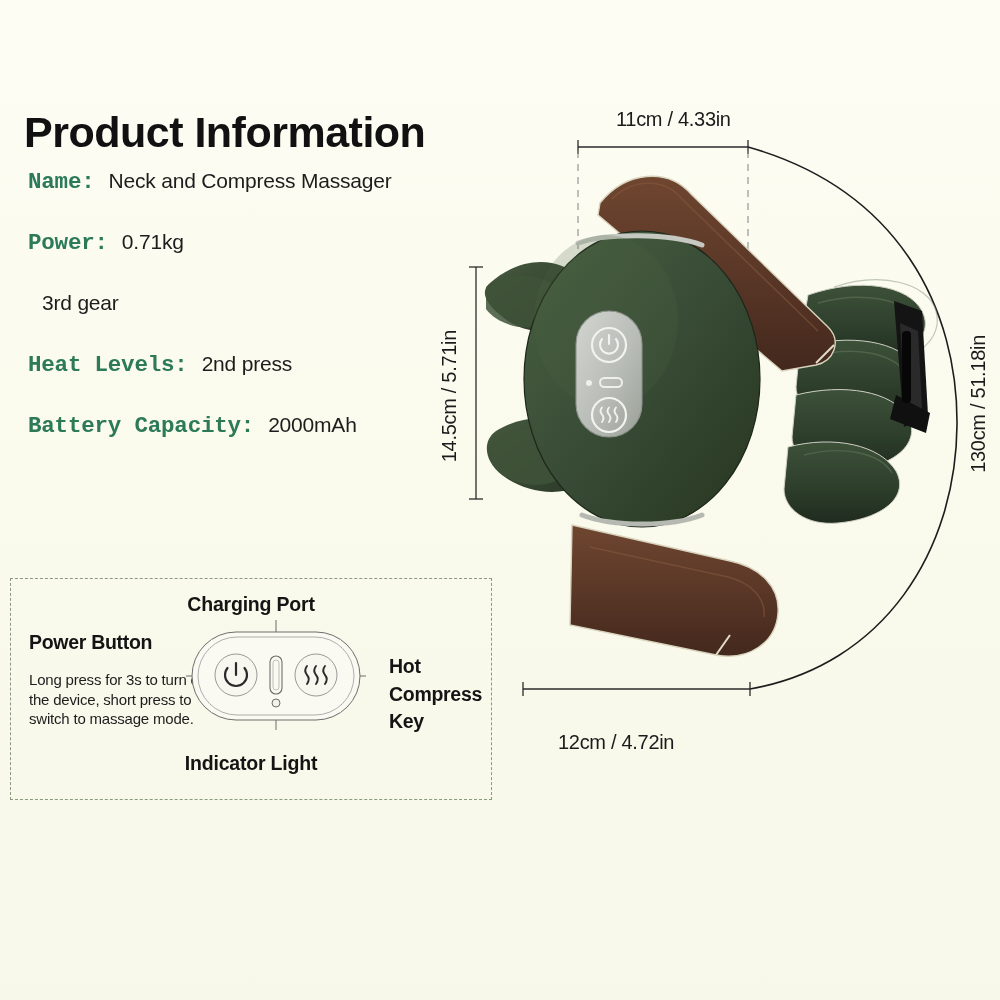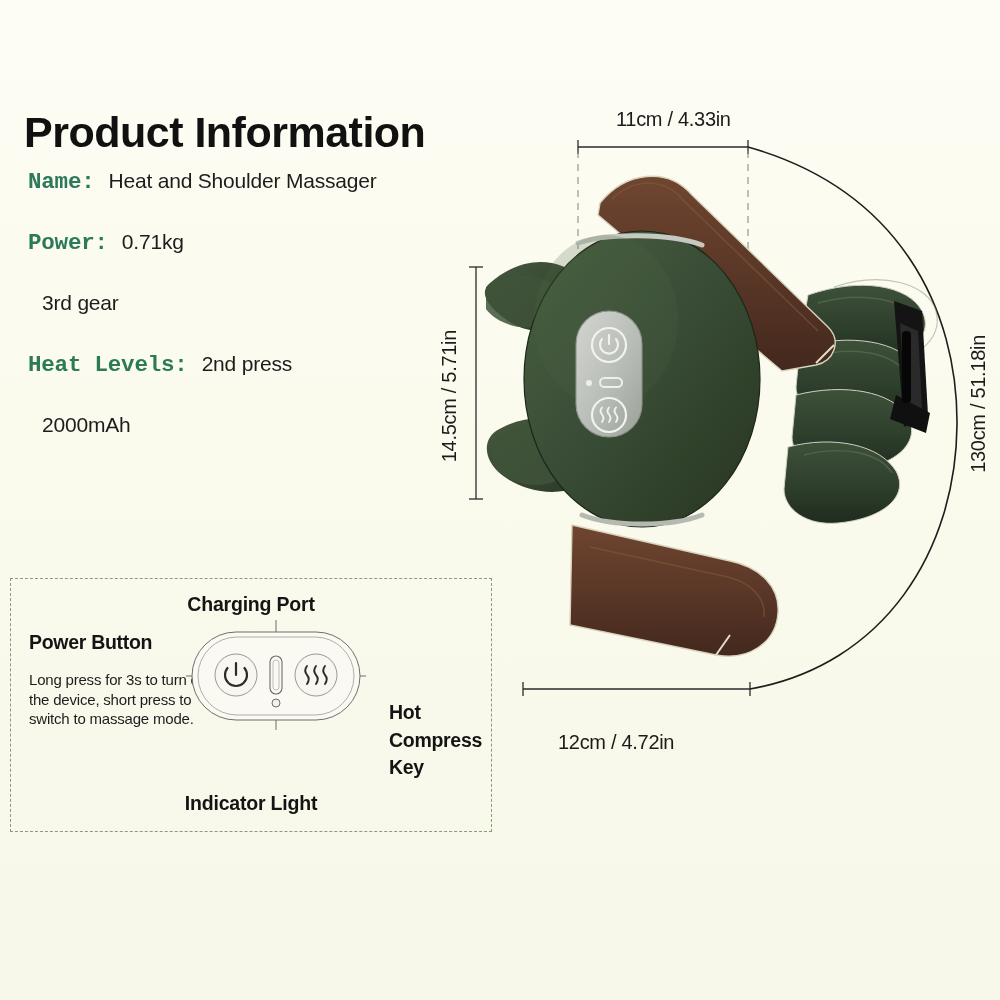--- a/index.html
+++ b/index.html
@@ -58,38 +58,38 @@
     margin-left: 14px;
     letter-spacing: -0.2px;
   }
 
   
   #callout-box {
     position: absolute;
     left: 10px;
     top: 578px;
     width: 482px;
-    height: 254px;
+    height: 222px;
     border: 1.6px dashed #8a9a7c;
     box-sizing: border-box;
   }
   #callout-title-top {
     position: absolute;
     left: 0; right: 0;
     top: 14px;
     text-align: center;
     font-size: 19.5px;
     font-weight: 700;
     color: #141414;
     letter-spacing: -0.2px;
   }
   #callout-title-bottom {
     position: absolute;
     left: 0; right: 0;
-    bottom: 16px;
+    bottom: 24px;
     text-align: center;
     font-size: 19.5px;
     font-weight: 700;
     color: #141414;
     letter-spacing: -0.2px;
   }
   #power-block {
     position: absolute;
     left: 18px;
     top: 52px;
@@ -112,21 +112,20 @@
   #hot-block {
     position: absolute;
     left: 378px;
     top: 74px;
     width: 100px;
     font-size: 19.5px;
     font-weight: 700;
     color: #141414;
     line-height: 1.42;
     letter-spacing: -0.3px;
-    margin-top: 46px;
   }
   #panel-figure {
     position: absolute;
     left: 186px;
     top: 618px;
     width: 180px;
     height: 120px;
   }
 
   
@@ -161,34 +160,35 @@
 </head>
 <body>
 
 <div id="page">
 
   <div id="info-panel">
     <div id="page-title">Product Information</div>
 
     <div class="spec-row">
       <span class="spec-label">Name:</span>
-      <span class="spec-value">Heat and Shoulder Massager</span>
+      <span class="spec-value">Neck and Compress Massager</span>
     </div>
     <div class="spec-row">
       <span class="spec-label">Power:</span>
       <span class="spec-value">0.71kg</span>
     </div>
     <div class="spec-row">
       <span class="spec-value">3rd gear</span>
     </div>
     <div class="spec-row">
       <span class="spec-label">Heat Levels:</span>
       <span class="spec-value">2nd press</span>
     </div>
     <div class="spec-row">
+      <span class="spec-label">Battery Capacity:</span>
       <span class="spec-value">2000mAh</span>
     </div>
   </div>
 
   <div id="callout-box">
     <div id="callout-title-top">Charging Port</div>
     <div id="callout-title-bottom">Indicator Light</div>
 
     <div id="power-block">
       <div id="power-title">Power Button</div>

